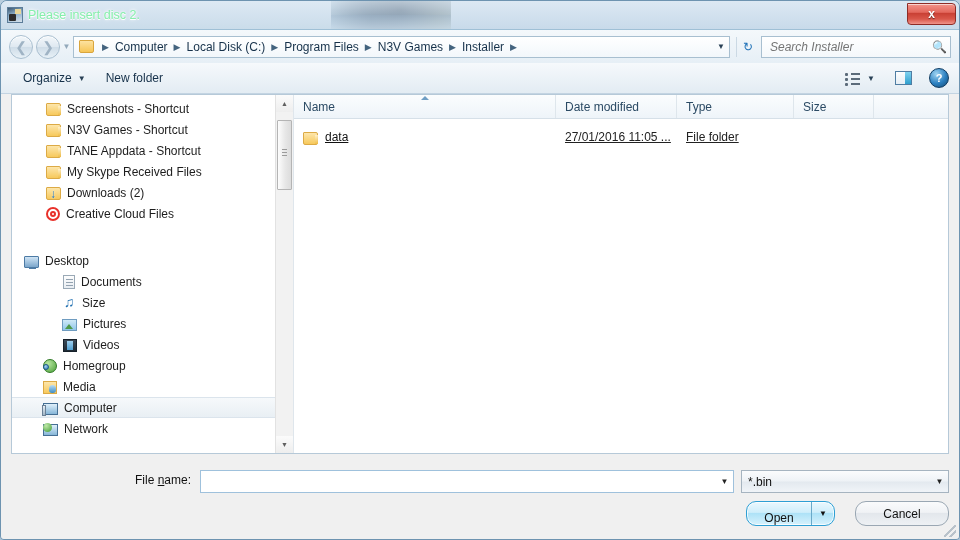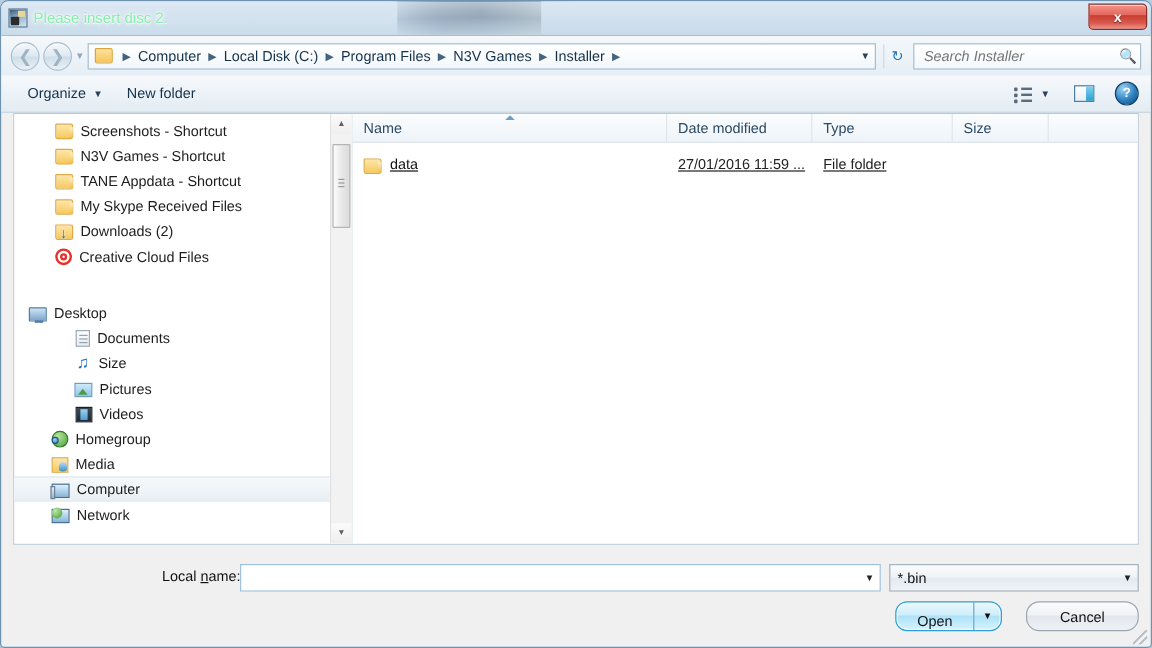--- a/index.html
+++ b/index.html
@@ -595,29 +595,29 @@
             <span>Size</span>
           </div>
           <div class="colcell" style="flex:1;border-right:0"></div>
         </div>
 
         <div class="frow" style="top:31px">
           <div class="fcell" style="width:262px">
             <span class="ticon ic-folder" style="margin-right:7px"></span>
             <span>data</span>
           </div>
-          <div class="fcell" style="width:121px;color:#222">27/01/2016 11:59 ...</div>
+          <div class="fcell" style="width:121px;color:#222">27/01/2016 11:05 ...</div>
           <div class="fcell" style="width:117px;color:#222">File folder</div>
           <div class="fcell" style="width:80px;color:#222"></div>
         </div>
       </div>
     </div>
 
     <div id="fnlabel">
-      <span>Local </span><u>n</u><span>ame:</span>
+      <span>File </span><u>n</u><span>ame:</span>
     </div>
 
     <div id="fncombo">
       <input id="fninput" type="text" placeholder="" style="">
       <span id="fn-dd">▼</span>
     </div>
 
     <div id="filtercombo">
       <span id="filtertext">*.bin</span>
       <span id="filter-dd">▼</span>

